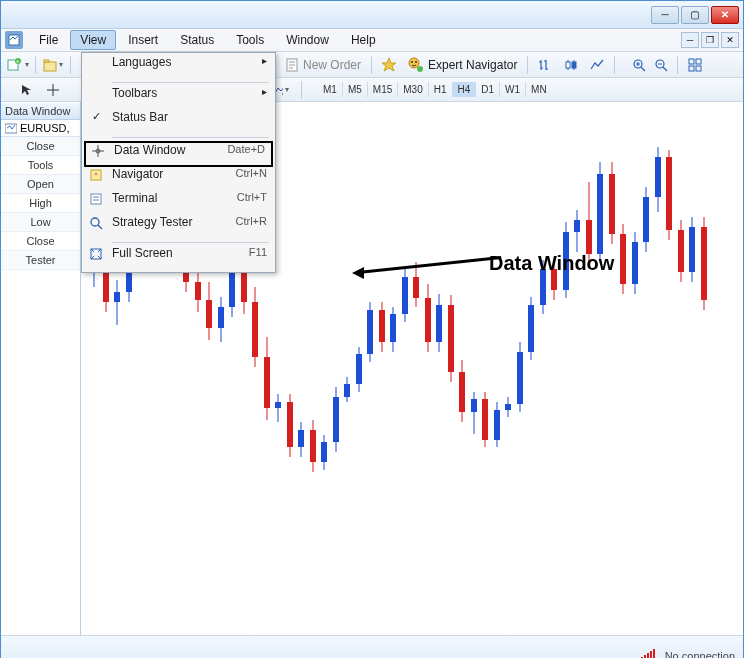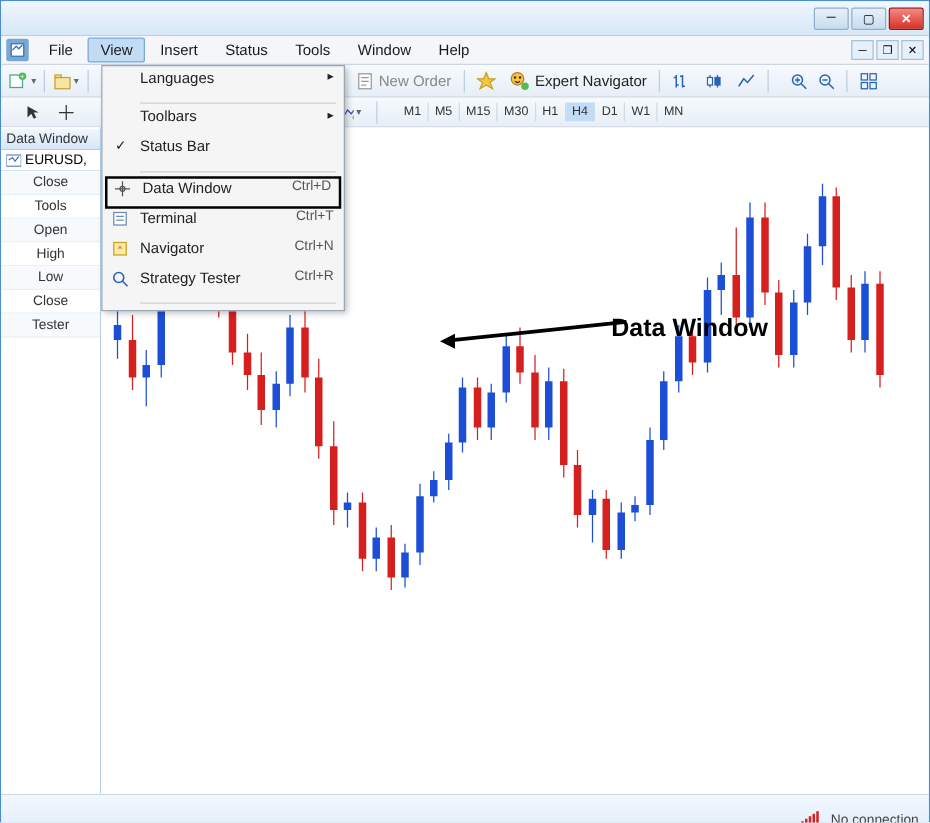--- a/index.html
+++ b/index.html
@@ -516,47 +516,57 @@
     </div>
     <div class="dd-sep"></div>
     <div class="dd-row highlight">
       <span class="dd-icon">
           <svg width="14" height="14">
             <path d="M7 1v12M1 7h12" stroke="#555"></path>
             <circle cx="7" cy="7" r="2" fill="none" stroke="#555"></circle>
           </svg>
         </span>
       <span class="dd-label">Data Window</span>
-      <span class="dd-shortcut">Ctrl+D</span>
+      <span class="dd-shortcut">Date+D</span>
+    </div>
+    <div class="dd-row">
+      <span class="dd-icon">
+          <svg width="14" height="14">
+            <rect x="2" y="2" width="10" height="10" fill="#ffe9a3" stroke="#c9a227"></rect>
+            <path d="M7 4l-2 3h4z" fill="#c97"></path>
+          </svg>
+        </span>
+      <span class="dd-label">Navigator</span>
+      <span class="dd-shortcut">Ctrl+N</span>
     </div>
     <div class="dd-row">
       <span class="dd-icon">
           <svg width="14" height="14">
             <rect x="2" y="2" width="10" height="10" fill="#fff" stroke="#6a8cb5"></rect>
             <path d="M4 5h6M4 8h6" stroke="#6a8cb5"></path>
           </svg>
         </span>
       <span class="dd-label">Terminal</span>
       <span class="dd-shortcut">Ctrl+T</span>
     </div>
     <div class="dd-row">
       <span class="dd-icon">
           <svg width="14" height="14">
-            <rect x="2" y="2" width="10" height="10" fill="#ffe9a3" stroke="#c9a227"></rect>
-            <path d="M7 4l-2 3h4z" fill="#c97"></path>
-          </svg>
-        </span>
-      <span class="dd-label">Navigator</span>
-      <span class="dd-shortcut">Ctrl+N</span>
-    </div>
-    <div class="dd-row">
-      <span class="dd-icon">
-          <svg width="14" height="14">
             <circle cx="6" cy="6" r="4" fill="none" stroke="#2a62b5" stroke-width="1.3"></circle>
             <path d="M9 9l4 4" stroke="#2a62b5" stroke-width="1.3"></path>
           </svg>
         </span>
       <span class="dd-label">Strategy Tester</span>
       <span class="dd-shortcut">Ctrl+R</span>
     </div>
     <div class="dd-sep"></div>
+    <div class="dd-row">
+      <span class="dd-icon">
+          <svg width="14" height="14">
+            <rect x="2" y="2" width="10" height="10" fill="none" stroke="#2a62b5"></rect>
+            <path d="M2 2l3 3M12 2l-3 3M2 12l3-3M12 12l-3-3" stroke="#2a62b5"></path>
+          </svg>
+        </span>
+      <span class="dd-label">Full Screen</span>
+      <span class="dd-shortcut">F11</span>
+    </div>
   </div>
 </div>
 
 </body></html>

